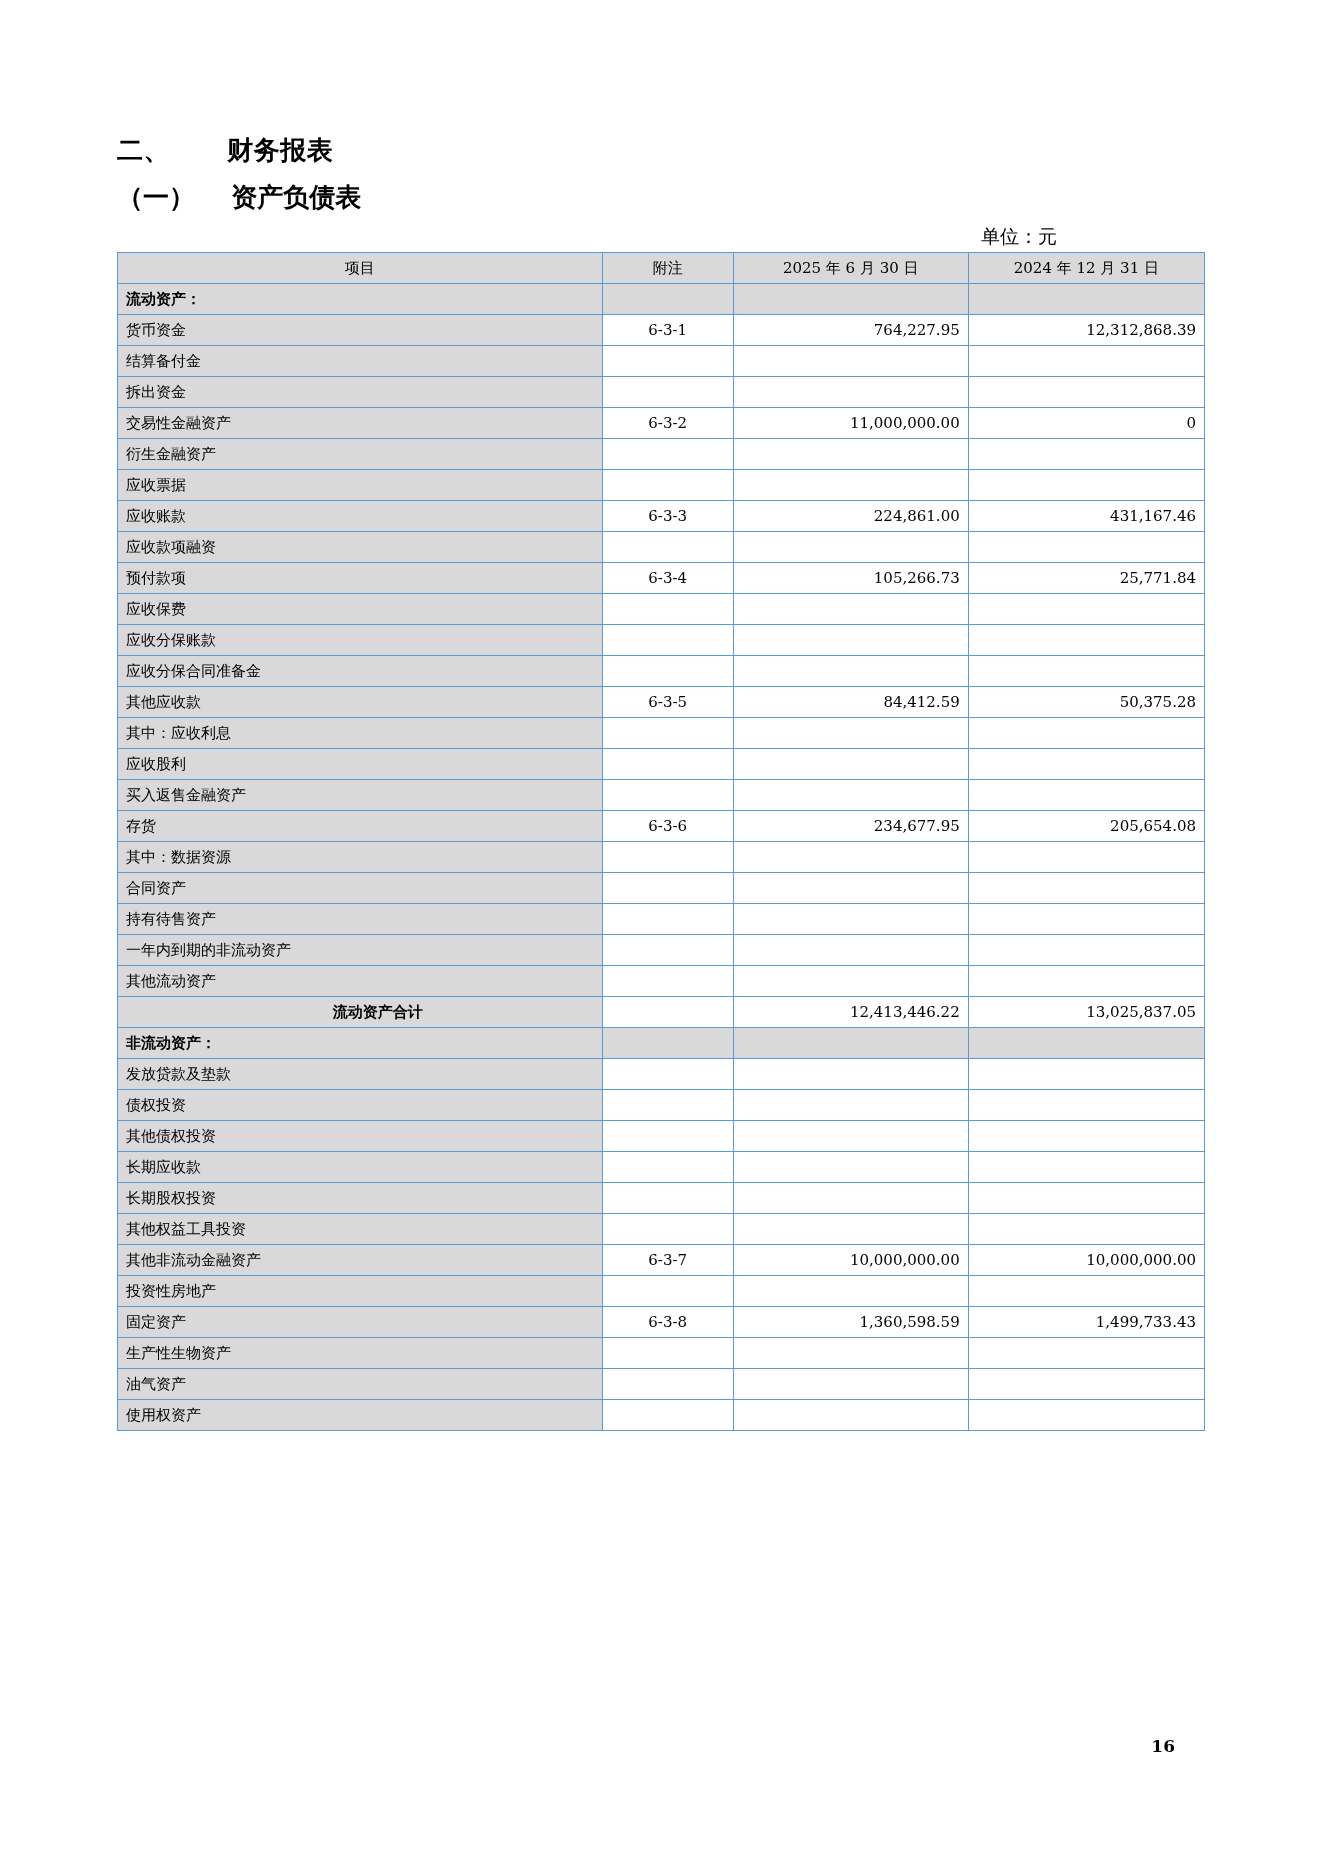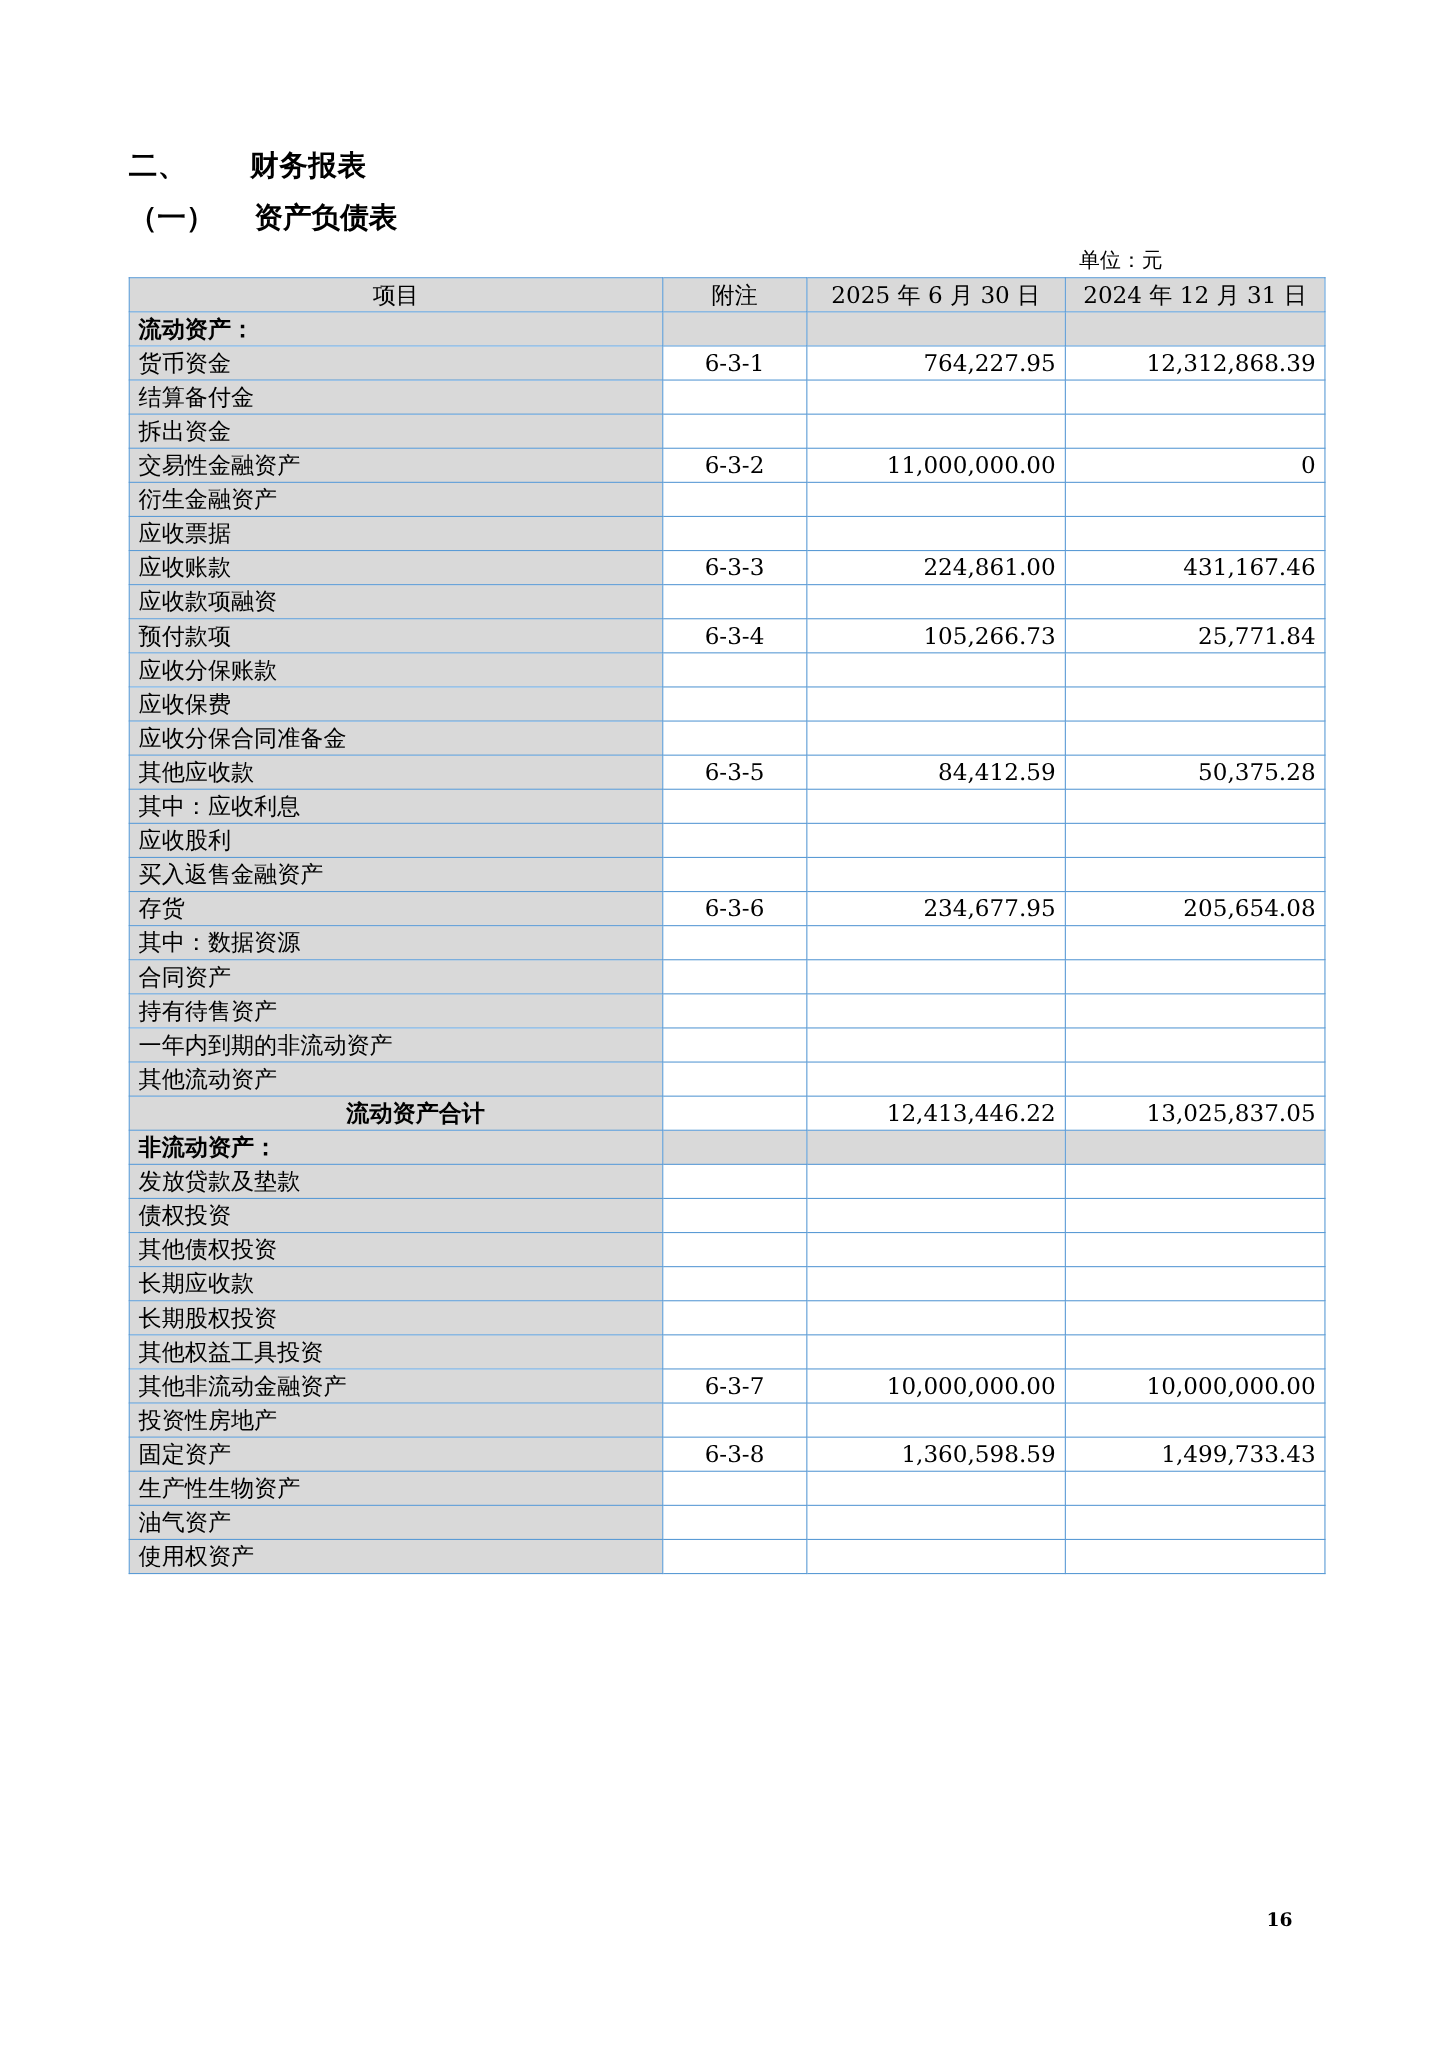--- a/index.html
+++ b/index.html
@@ -34,21 +34,21 @@
     font-size:19px;
     white-space:pre;
   }
 
   table.bs {
     position:absolute;
     left:117px; top:252px;
     width:1088px;
     border-collapse:collapse;
     table-layout:fixed;
-    font-size:21px;
+    font-size:15px;
   }
   table.bs td, table.bs th {
     border:1px solid #5B9BD5;
     height:30px;
     padding:0 8px;
     vertical-align:middle;
     font-weight:normal;
     overflow:hidden;
     white-space:nowrap;
   }
@@ -160,27 +160,27 @@
           <td class="val"></td>
           <td class="val"></td>
         </tr>
         <tr class="data">
           <td class="item ind1">预付款项</td>
           <td class="note">6-3-4</td>
           <td class="val">105,266.73</td>
           <td class="val">25,771.84</td>
         </tr>
         <tr class="data">
+          <td class="item ind1">应收保费</td>
+          <td class="note"></td>
+          <td class="val"></td>
+          <td class="val"></td>
+        </tr>
+        <tr class="data">
           <td class="item ind1">应收分保账款</td>
-          <td class="note"></td>
-          <td class="val"></td>
-          <td class="val"></td>
-        </tr>
-        <tr class="data">
-          <td class="item ind1">应收保费</td>
           <td class="note"></td>
           <td class="val"></td>
           <td class="val"></td>
         </tr>
         <tr class="data">
           <td class="item ind1">应收分保合同准备金</td>
           <td class="note"></td>
           <td class="val"></td>
           <td class="val"></td>
         </tr>

